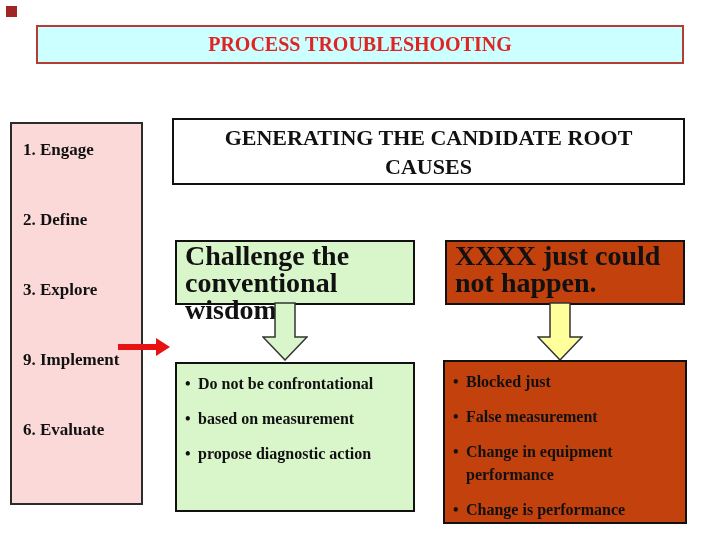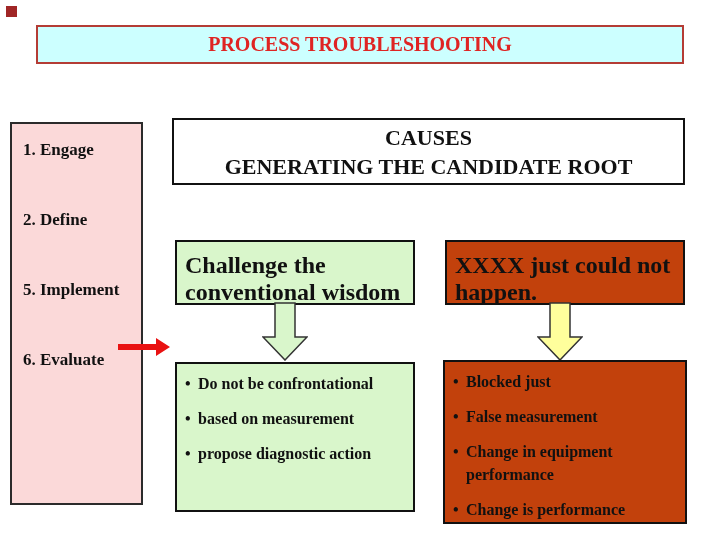--- a/index.html
+++ b/index.html
@@ -14,22 +14,22 @@
   .title-box span{font-size:20px;font-weight:bold;color:#DF2423;letter-spacing:0px;white-space:nowrap;}
 
   .steps-panel{left:10px;top:122px;width:133px;height:383px;background:#FBD9D9;
                border:2px solid #2B2B2B;padding:16px 0 0 11px;}
   .step{height:70px;font-size:17px;font-weight:bold;line-height:20px;}
 
   .subtitle-box{left:172px;top:118px;width:513px;height:67px;background:#FFFFFF;
                 border:2px solid #111;text-align:center;padding-top:3px;}
   .subtitle-box div{font-size:22px;font-weight:bold;line-height:29px;}
 
-  .head-box{width:240px;height:65px;border:2px solid #111;padding:10px 8px;
-            font-size:24px;font-weight:bold;line-height:27px;}
+  .head-box{width:240px;height:65px;border:2px solid #111;padding:0 8px;
+            font-size:28px;font-weight:bold;line-height:27px;}
   .green{background:#D9F6CB;}
   .yellow{background:#c2410c;}
   .challenge-head{left:175px;top:240px;}
   .hypothesis-head{left:445px;top:240px;}
 
   .list-box{border:2px solid #111;padding:8px 4px 0 8px;}
   .challenge-list{left:175px;top:362px;width:240px;height:150px;}
   .hypothesis-list{left:443px;top:360px;width:244px;height:164px;}
   .bullet{display:flex;margin-bottom:12px;font-size:16px;font-weight:bold;line-height:23px;}
   .bullet .dot{flex:none;width:13px;}
@@ -43,27 +43,28 @@
 
 <div class="abs corner-marker"></div>
 
 <div class="abs title-box">
   <span>PROCESS TROUBLESHOOTING</span>
 </div>
 
 <div class="abs steps-panel">
   <div class="step">1. Engage</div>
   <div class="step">2. Define</div>
-  <div class="step">5. Implement</div>
+  <div class="step">3. Explore</div>
+  <div class="step">9. Implement</div>
   <div class="step">6. Evaluate</div>
 </div>
 
 <div class="abs subtitle-box">
+  <div>GENERATING THE CANDIDATE ROOT</div>
   <div>CAUSES</div>
-  <div>GENERATING THE CANDIDATE ROOT</div>
 </div>
 
 <div class="abs head-box green challenge-head">Challenge the conventional wisdom</div>
 
 <div class="abs head-box yellow hypothesis-head">XXXX just could not happen.</div>
 
 <svg class="abs arrow-red" width="52" height="18" viewBox="0 0 52 18">
   <path d="M0 6 L38 6 L38 0 L52 9 L38 18 L38 12 L0 12 Z" fill="#E91212"></path>
 </svg>
 

